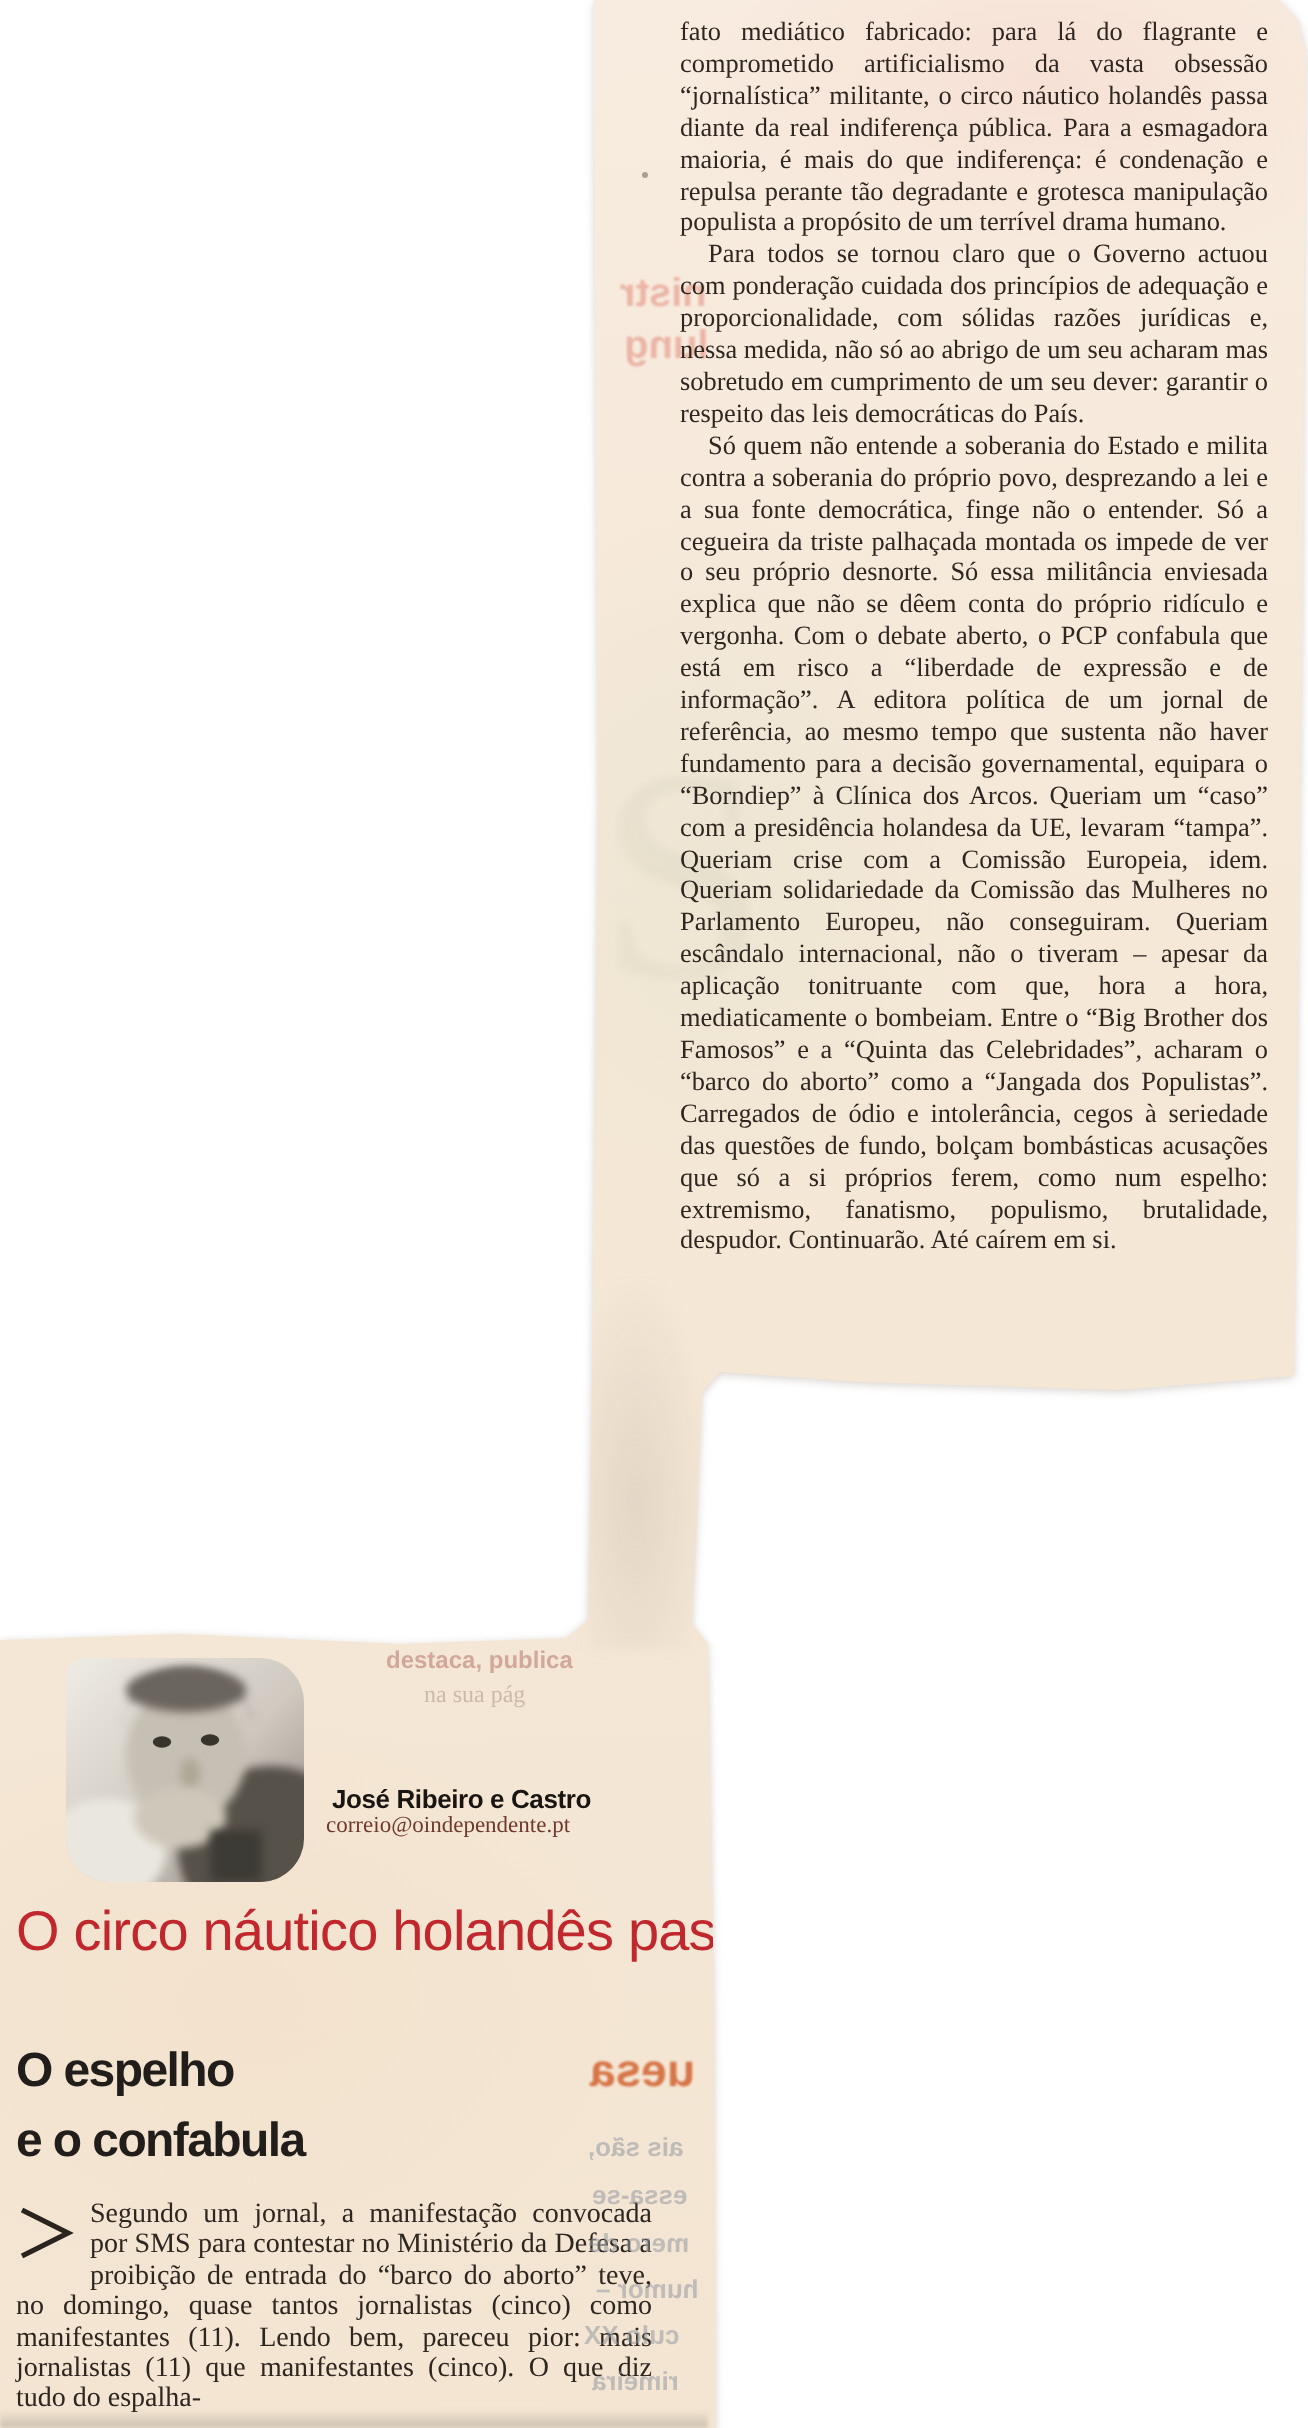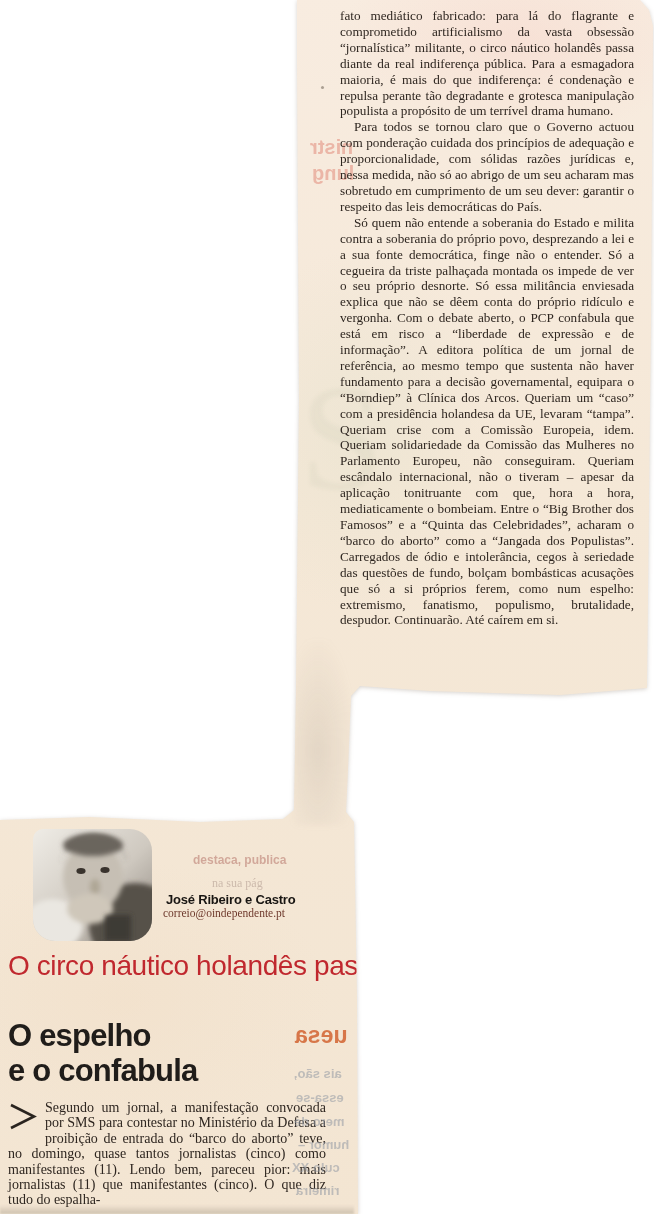--- a/index.html
+++ b/index.html
@@ -25,33 +25,33 @@
   
   .photo{position:absolute;left:33px;top:829px;width:119px;height:112px;
          border-radius:10px 22px 22px 22px;overflow:hidden;}
   .author{position:absolute;left:166px;top:892px;font-family:"Liberation Sans",sans-serif;
           font-weight:bold;font-size:13px;letter-spacing:-.2px;color:#181512;}
   .email{position:absolute;left:163px;top:907px;font-size:11.5px;color:var(--email-brown,#6e392c);text-align:center;}
   
   .kicker{position:absolute;left:8px;top:954px;font-family:Liberation Sans, sans-serif;
           font-size:28px;line-height:24.5px;letter-spacing:-.4px;color:var(--kicker-red,#c0282e);}
   .title{position:absolute;left:8px;top:1018px;font-family:"Liberation Sans",sans-serif;
-         font-weight:bold;font-size:31px;line-height:35px;letter-spacing:-.8px;
+         font-weight:bold;font-size:24px;line-height:35px;letter-spacing:-.8px;
          color:var(--headline-black,#201d1a);}
   
   .lead{position:absolute;left:8px;top:1100px;width:318px;color:var(--ink,#2e2620);
         font-size:14px;line-height:15.4px;text-align:justify;}
   .marker{float:left;width:30px;height:29px;margin:2px 7px 0 0;}
   
   .ghost{position:absolute;pointer-events:none;white-space:nowrap;}
   .mirror{transform:scaleX(-1);}
   .g-red{font-family:"Liberation Sans",sans-serif;font-weight:bold;font-size:20px;
          color:#e28a7a;opacity:.55;filter:blur(.4px);}
   .g-big{font-size:150px;color:#93a183;opacity:.08;filter:blur(2px);}
-  .g-ph1{font-family:"Liberation Sans",sans-serif;font-weight:bold;font-size:12px;color:#b06a60;opacity:.5;margin-top:30px;}
+  .g-ph1{font-family:"Liberation Sans",sans-serif;font-weight:bold;font-size:12px;color:#b06a60;opacity:.5;}
   .g-ph2{font-size:12px;color:#9c837a;opacity:.45;}
   .g-or{font-family:"Liberation Sans",sans-serif;font-weight:bold;font-size:23px;color:#d05a26;opacity:.8;filter:blur(.4px);}
   .g-gy{font-family:"Liberation Sans",sans-serif;font-weight:bold;font-size:13px;color:#939aa4;opacity:.55;filter:blur(.3px);}
   .neck-shade{position:absolute;left:294px;top:640px;width:60px;height:185px;
       background:radial-gradient(ellipse at 40% 60%,rgba(140,128,115,.16),transparent 75%);filter:blur(3px);}
   .bottom-band{position:absolute;left:0;top:1205px;width:354px;height:9px;
       background:linear-gradient(rgba(150,140,124,0),rgba(148,138,122,.4));filter:blur(1px);}
   .speck{position:absolute;left:321px;top:86px;width:3px;height:3px;border-radius:50%;
       background:#8a7f72;opacity:.7;}
 </style>
@@ -68,21 +68,21 @@
       <span class="speck"></span>
       <div class="neck-shade"></div>
 
       <div class="col">
         <p>fato mediático fabricado: para lá do flagrante e comprometido artificialismo da vasta obsessão “jornalística” militante, o circo náutico holandês passa diante da real indiferença pública. Para a esmagadora maioria, é mais do que indiferença: é condenação e repulsa perante tão degradante e grotesca manipulação populista a propósito de um terrível drama humano.</p>
         <p class="ind">Para todos se tornou claro que o Governo actuou com ponderação cuidada dos princípios de adequação e proporcionalidade, com sólidas razões jurídicas e, nessa medida, não só ao abrigo de um seu acharam mas sobretudo em cumprimento de um seu dever: garantir o respeito das leis democráticas do País.</p>
         <p class="ind">Só quem não entende a soberania do Estado e milita contra a soberania do próprio povo, desprezando a lei e a sua fonte democrática, finge não o entender. Só a cegueira da triste palhaçada montada os impede de ver o seu próprio desnorte. Só essa militância enviesada explica que não se dêem conta do próprio ridículo e vergonha. Com o debate aberto, o PCP confabula que está em risco a “liberdade de expressão e de informação”. A editora política de um jornal de referência, ao mesmo tempo que sustenta não haver fundamento para a decisão governamental, equipara o “Borndiep” à Clínica dos Arcos. Queriam um “caso” com a presidência holandesa da UE, levaram “tampa”. Queriam crise com a Comissão Europeia, idem. Queriam solidariedade da Comissão das Mulheres no Parlamento Europeu, não conseguiram. Queriam escândalo internacional, não o tiveram – apesar da aplicação tonitruante com que, hora a hora, mediaticamente o bombeiam. Entre o “Big Brother dos Famosos” e a “Quinta das Celebridades”, acharam o “barco do aborto” como a “Jangada dos Populistas”. Carregados de ódio e intolerância, cegos à seriedade das questões de fundo, bolçam bombásticas acusações que só a si próprios ferem, como num espelho: extremismo, fanatismo, populismo, brutalidade, despudor. Continuarão. Até caírem em si.</p>
       </div>
 
       <span class="ghost g-ph1" style="left:193px;top:823px;">destaca, publica</span>
-      <span class="ghost g-ph2" style="left:212px;top:876px;">na sua pág</span>
+      <span class="ghost g-ph2" style="left:212px;top:840px;">na sua pág</span>
 
       <div class="photo">
         <svg width="119" height="112" viewBox="0 0 119 112">
           <defs>
             <linearGradient id="pbg" x1="0" y1="0" x2="1" y2="1">
               <stop offset="0" stop-color="#efece6"></stop>
               <stop offset="0.55" stop-color="#cfc9c0"></stop>
               <stop offset="1" stop-color="#8d867e"></stop>
             </linearGradient>
             <filter id="soft" x="-40%" y="-40%" width="180%" height="180%">

